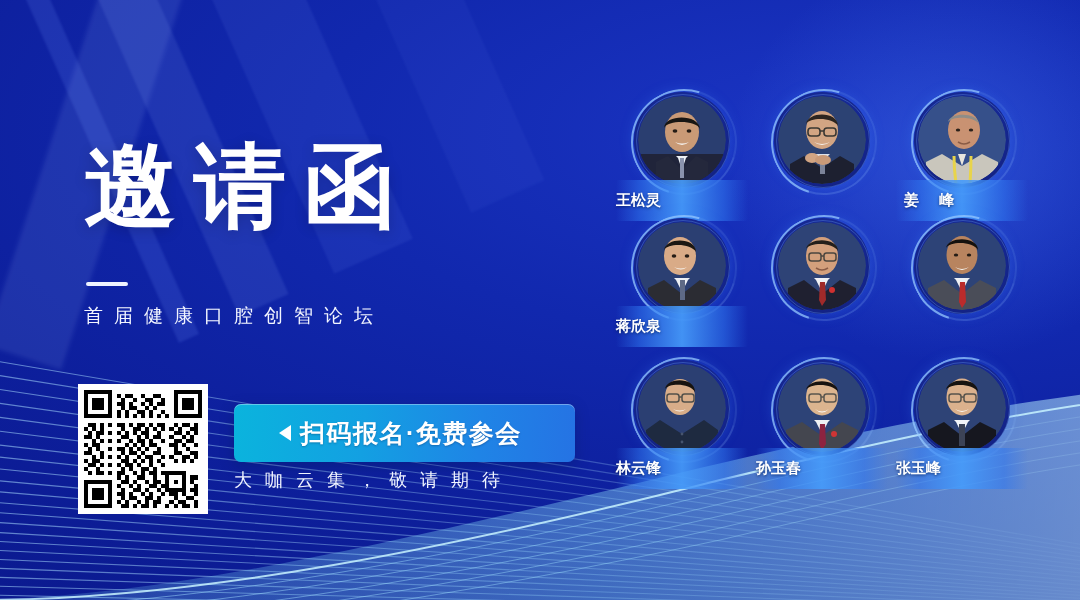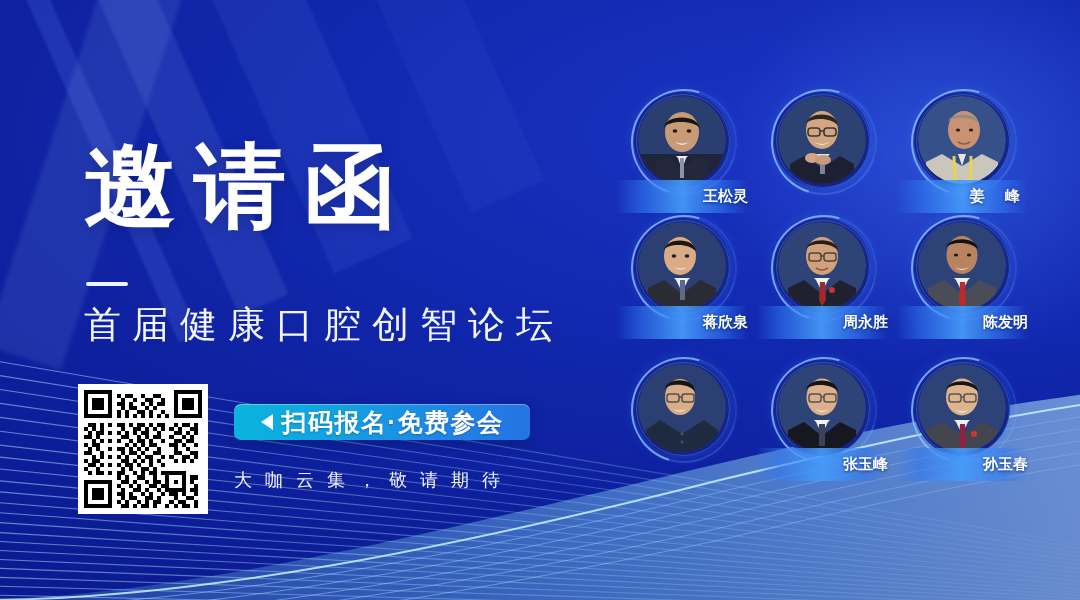--- a/index.html
+++ b/index.html
@@ -59,36 +59,36 @@
     letter-spacing:18px;
     text-shadow:0 3px 14px rgba(0,0,0,.18);
     white-space:nowrap;
   }
   .divider{
     position:absolute;left:86px;top:246px;width:42px;height:4px;border-radius:2px;
     background:#eef3ff;
   }
   .subtitle{
     position:absolute;left:84px;top:270px;
-    font-size:37px;line-height:1;font-weight:400;color:#f2f5ff;
+    font-size:19px;line-height:1;font-weight:400;color:#f2f5ff;
     letter-spacing:11px;white-space:nowrap;text-align:center;
   }
 
   .qr{
     position:absolute;left:78px;top:348px;width:130px;height:130px;
     background:#fff;padding:6px;box-sizing:border-box;
   }
   .qr svg{display:block;width:100%;height:100%;}
 
   .cta{
-    position:absolute;left:234px;top:368px;width:296px;height:36px;
+    position:absolute;left:234px;top:368px;width:296px;height:58px;
     border-radius:7px;
     background:linear-gradient(95deg,#0ab4dd 0%, #13a0e2 38%, #1f84e6 72%, #2573e4 100%);
     box-shadow:0 4px 14px rgba(0,30,90,.35), inset 0 1px 0 rgba(255,255,255,.35);
-    display:flex;align-items:center;justify-content:center;gap:9px;
+    display:flex;align-items:center;gap:9px;padding-left:45px;
   }
   .cta .arrow{
     width:0;height:0;border-top:8px solid transparent;border-bottom:8px solid transparent;
     border-right:12px solid #ffffff;display:block;
   }
   .cta .cta-text{
     font-size:25px;font-weight:700;color:#fff;letter-spacing:1.5px;white-space:nowrap;
     text-shadow:0 1px 2px rgba(0,40,90,.35);
   }
 
@@ -119,22 +119,22 @@
   .ring::before{
     content:"";position:absolute;left:2px;top:2px;width:92px;height:92px;border-radius:50%;
     border:1px solid rgba(120,180,255,.30);
   }
   .photo{
     position:absolute;left:26px;top:4px;width:88px;height:88px;border-radius:50%;
     overflow:hidden;
   }
   .photo svg{display:block;width:88px;height:88px;}
   .plate{
-    position:absolute;left:4px;top:88px;width:132px;height:33px;
-    display:flex;align-items:center;justify-content:flex-end;
+    position:absolute;left:4px;top:88px;width:132px;height:41px;
+    display:flex;align-items:center;justify-content:flex-start;
     background:linear-gradient(90deg,
        rgba(40,110,235,0) 0%,
        rgba(48,120,240,.55) 18%,
        rgba(70,155,250,.92) 50%,
        rgba(48,120,240,.55) 82%,
        rgba(40,110,235,0) 100%);
     border-radius:3px;
   }
   .plate span{
     font-size:15px;font-weight:700;color:#fff;white-space:nowrap;
@@ -593,23 +593,20 @@
           <ellipse cx="44" cy="34" rx="16" ry="19" fill="#d3a07c"></ellipse>
           <path d="M28 27 C30 15, 60 15, 60 29 C55 20, 32 20, 28 27 Z" fill="#241f1a"></path>
           <rect x="31" y="31" width="12" height="8" rx="2.5" fill="none" stroke="#4b463f" stroke-width="1.5"></rect>
           <rect x="46" y="31" width="12" height="8" rx="2.5" fill="none" stroke="#4b463f" stroke-width="1.5"></rect>
           <line x1="43" y1="34" x2="46" y2="34" stroke="#4b463f" stroke-width="1.3"></line>
           <path d="M38 46 Q44 50 50 46" stroke="#8a5c46" stroke-width="1.6" fill="none"></path>
           <circle cx="54" cy="68" r="3" fill="#cf3030"></circle>
               </g>
             </svg>
         </div>
-        <div class="plate">
-          <span>周永胜</span>
-        </div>
       </div>
 
       <div class="person">
         <div class="ring"></div>
         <div class="photo">
           <svg viewBox="0 0 88 88">
               <defs>
                 <clipPath id="c5">
                   <circle cx="44" cy="44" r="44"></circle>
                 </clipPath>
@@ -619,23 +616,20 @@
           <path d="M26 58 L44 72 L62 58 L78 66 L78 88 L10 88 L10 66 Z" fill="#4a4d58"></path>
           <path d="M38 58 L44 70 L50 58 L52 56 L36 56 Z" fill="#eff1f5"></path>
           <path d="M42 60 L47 60 L48 80 L44 86 L41 80 Z" fill="#bb2b2b"></path>
           <ellipse cx="44" cy="33" rx="15.5" ry="19" fill="#b8845f"></ellipse>
           <path d="M28 26 C30 14, 60 14, 60 28 C55 19, 32 19, 28 26 Z" fill="#15110e"></path>
           <ellipse cx="38" cy="33" rx="2.2" ry="1.6" fill="#241c16"></ellipse>
           <ellipse cx="51" cy="33" rx="2.2" ry="1.6" fill="#241c16"></ellipse>
           <path d="M37 45 Q44 51 51 45 Q44 49 37 45 Z" fill="#faf8f4"></path>
               </g>
             </svg>
-        </div>
-        <div class="plate">
-          <span>陈发明</span>
         </div>
       </div>
     </div>
 
     <div class="row row-2">
       <div class="person">
         <div class="ring"></div>
         <div class="photo">
           <svg viewBox="0 0 88 88">
               <defs>
@@ -650,47 +644,22 @@
                 <circle cx="44" cy="78" r="1.4" fill="#46546e"></circle>
           <ellipse cx="42" cy="33" rx="15" ry="18" fill="#d8ad89"></ellipse>
           <path d="M27 25 C29 13, 57 13, 57 28 C52 19, 31 19, 27 25 Z" fill="#17130f"></path>
           <rect x="29" y="30" width="12" height="8" rx="2.5" fill="none" stroke="#52504a" stroke-width="1.5"></rect>
           <rect x="44" y="30" width="12" height="8" rx="2.5" fill="none" stroke="#52504a" stroke-width="1.5"></rect>
           <line x1="41" y1="33" x2="44" y2="33" stroke="#52504a" stroke-width="1.3"></line>
           <path d="M35 45 Q42 50 48 45 Q42 48 35 45 Z" fill="#f7f4ef"></path>
               </g>
             </svg>
         </div>
-      </div>
-
-      <div class="person">
-        <div class="ring"></div>
-        <div class="photo">
-          <svg viewBox="0 0 88 88">
-              <defs>
-                <clipPath id="c7">
-                  <circle cx="44" cy="44" r="44"></circle>
-                </clipPath>
-              </defs>
-          <g clip-path="url(#c7)">
-                <rect width="88" height="88" fill="#2e4376"></rect>
-          <path d="M26 58 L44 72 L62 58 L78 66 L78 88 L10 88 L10 66 Z" fill="#16171f"></path>
-          <path d="M38 58 L44 70 L50 58 L52 56 L36 56 Z" fill="#f2f4f8"></path>
-          <rect x="41" y="60" width="6" height="22" fill="#3c4356"></rect>
-          <ellipse cx="44" cy="33" rx="15.5" ry="18.5" fill="#dbb18d"></ellipse>
-          <path d="M28 26 C30 13, 60 13, 60 28 C55 19, 32 19, 28 26 Z" fill="#161310"></path>
-          <rect x="31" y="30" width="12" height="8" rx="2.5" fill="none" stroke="#57534c" stroke-width="1.5"></rect>
-          <rect x="46" y="30" width="12" height="8" rx="2.5" fill="none" stroke="#57534c" stroke-width="1.5"></rect>
-          <line x1="43" y1="33" x2="46" y2="33" stroke="#57534c" stroke-width="1.3"></line>
-          <path d="M37 45 Q44 51 51 45 Q44 49 37 45 Z" fill="#fbf9f5"></path>
-              </g>
-            </svg>
-        </div>
         <div class="plate">
-          <span>张玉峰</span>
+          <span>林云锋</span>
         </div>
       </div>
 
       <div class="person">
         <div class="ring"></div>
         <div class="photo">
           <svg viewBox="0 0 88 88">
               <defs>
                 <clipPath id="c8">
                   <circle cx="44" cy="44" r="44"></circle>
@@ -708,16 +677,44 @@
           <line x1="43" y1="33" x2="46" y2="33" stroke="#5a564e" stroke-width="1.3"></line>
           <path d="M37 45 Q44 52 51 45 Q44 50 37 45 Z" fill="#fbf9f5"></path>
           <circle cx="56" cy="70" r="3" fill="#d03535"></circle>
               </g>
             </svg>
         </div>
         <div class="plate">
           <span>孙玉春</span>
         </div>
       </div>
+
+      <div class="person">
+        <div class="ring"></div>
+        <div class="photo">
+          <svg viewBox="0 0 88 88">
+              <defs>
+                <clipPath id="c7">
+                  <circle cx="44" cy="44" r="44"></circle>
+                </clipPath>
+              </defs>
+          <g clip-path="url(#c7)">
+                <rect width="88" height="88" fill="#2e4376"></rect>
+          <path d="M26 58 L44 72 L62 58 L78 66 L78 88 L10 88 L10 66 Z" fill="#16171f"></path>
+          <path d="M38 58 L44 70 L50 58 L52 56 L36 56 Z" fill="#f2f4f8"></path>
+          <rect x="41" y="60" width="6" height="22" fill="#3c4356"></rect>
+          <ellipse cx="44" cy="33" rx="15.5" ry="18.5" fill="#dbb18d"></ellipse>
+          <path d="M28 26 C30 13, 60 13, 60 28 C55 19, 32 19, 28 26 Z" fill="#161310"></path>
+          <rect x="31" y="30" width="12" height="8" rx="2.5" fill="none" stroke="#57534c" stroke-width="1.5"></rect>
+          <rect x="46" y="30" width="12" height="8" rx="2.5" fill="none" stroke="#57534c" stroke-width="1.5"></rect>
+          <line x1="43" y1="33" x2="46" y2="33" stroke="#57534c" stroke-width="1.3"></line>
+          <path d="M37 45 Q44 51 51 45 Q44 49 37 45 Z" fill="#fbf9f5"></path>
+              </g>
+            </svg>
+        </div>
+        <div class="plate">
+          <span>张玉峰</span>
+        </div>
+      </div>
     </div>
 
   </div>
 </div>
 
 </body></html>

